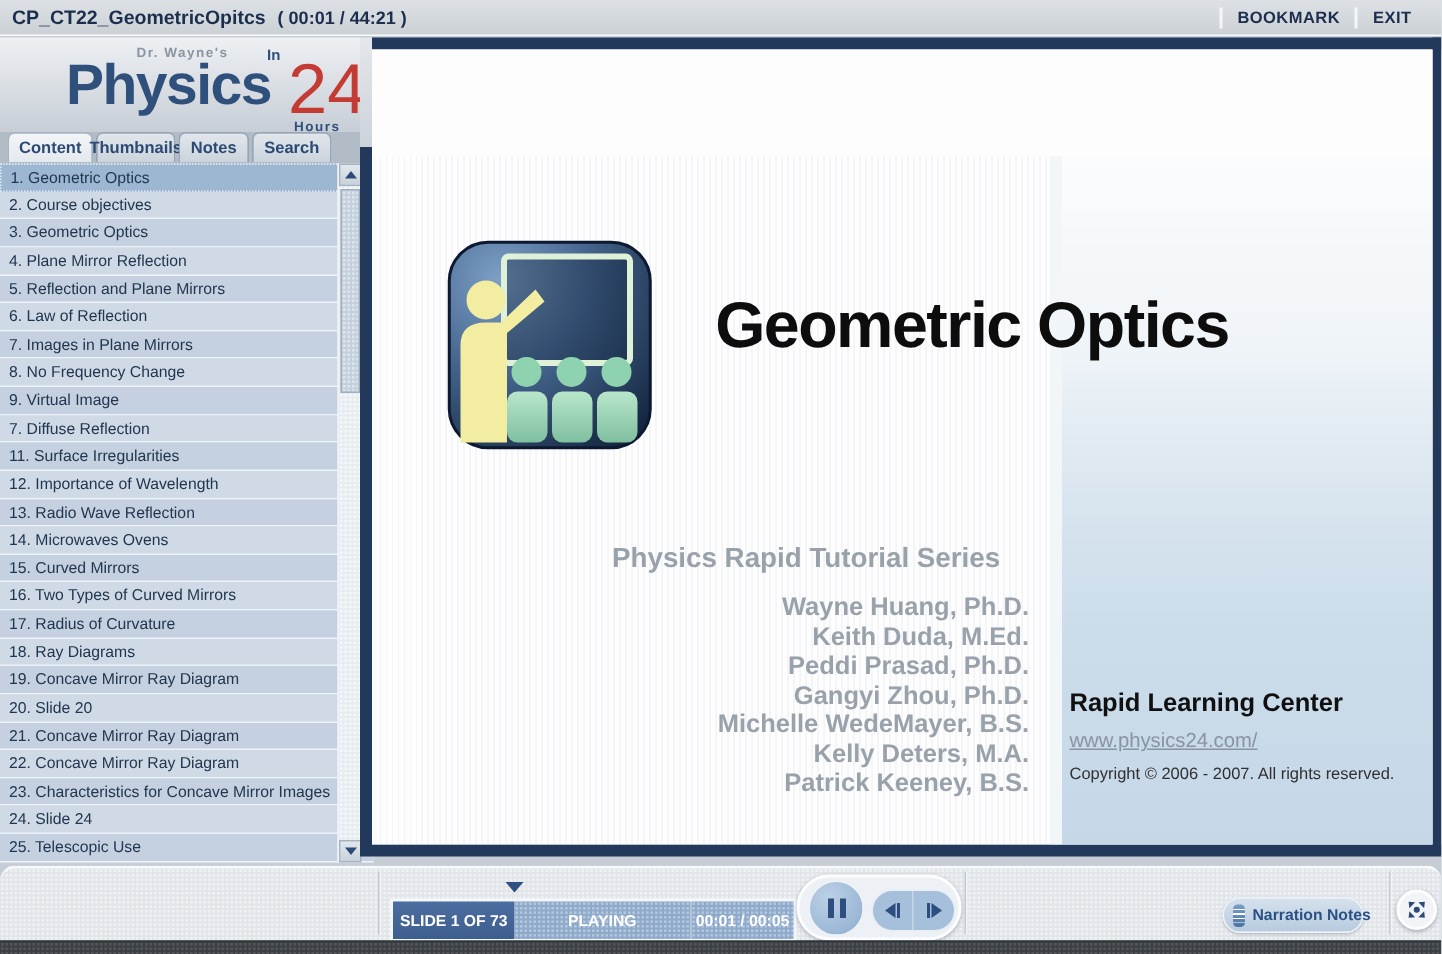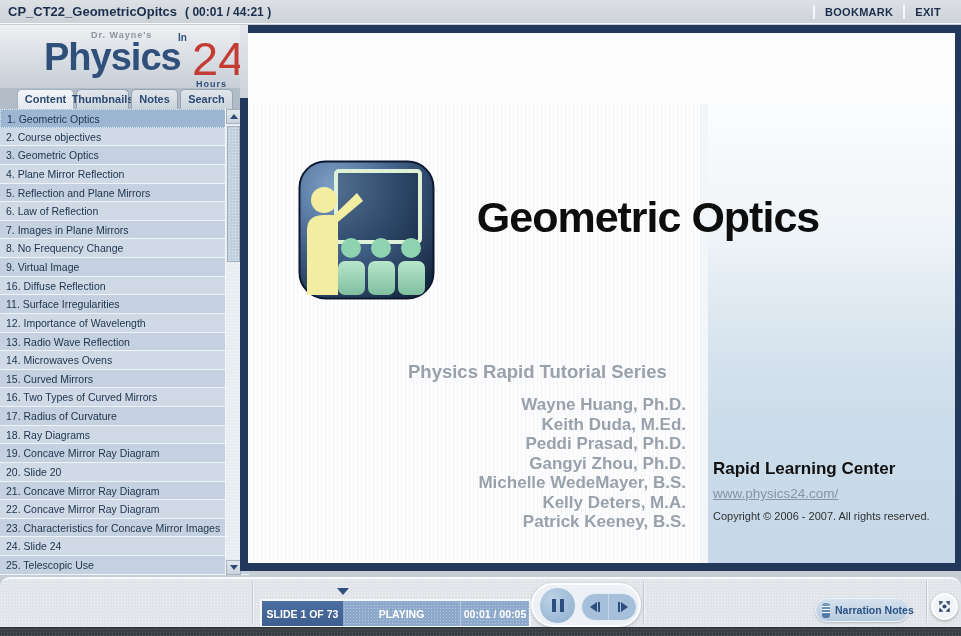--- a/index.html
+++ b/index.html
@@ -24,21 +24,21 @@
   .sidebar { position:absolute; left:0; top:25px; width:240px; height:552px; }
   .logo-area { position:absolute; left:0; top:0; width:240px; height:63px;
     background:linear-gradient(#eef0f3,#c7ced6); overflow:hidden; }
   .logo-pre { position:absolute; left:57px; top:5px; font-size:9px; font-weight:bold; color:#8b95a1; letter-spacing:1px;padding-left:34px; }
   .logo-physics { position:absolute; left:44px; top:13px; font-size:38px; font-weight:bold; color:#30507c; letter-spacing:-1px; line-height:1; }
   .logo-in { position:absolute; left:178px; top:7px; font-size:10px; font-weight:bold; color:#30507c; }
   .logo-24 { position:absolute; left:192px; top:10px; font-size:47px; color:#c33b33; line-height:1; }
   .logo-hours { position:absolute; left:196px; top:54px; font-size:9px; font-weight:bold; color:#30507c; letter-spacing:1px; }
 
   .tabbar { position:absolute; left:0; top:63px; width:240px; height:21px;
-    background:#b2bcc7; display:flex; align-items:center; padding-left:17px; }
+    background:#b2bcc7; display:flex; align-items:flex-start; padding-left:5px; }
   .tab { height:20px; margin-right:2px; border:1px solid #98a5b3; border-bottom:none;
     border-radius:5px 5px 0 0; background:linear-gradient(#e0e6eb,#ccd4dc);
     font-size:11px; font-weight:bold; color:#2c4a73; display:flex; align-items:center;
     justify-content:center; cursor:pointer; }
   .tab:nth-child(1){ width:57px; }
   .tab:nth-child(2){ width:53px; }
   .tab:nth-child(3){ width:47px; }
   .tab:nth-child(4){ width:53px; }
   .tab.active { background:linear-gradient(#f3f5f7,#e4e9ee); border-color:#a7b3c0; }
 
@@ -178,21 +178,21 @@
     <div class="toc">
         <div class="toc-item selected">1. Geometric Optics</div>
         <div class="toc-item">2. Course objectives</div>
         <div class="toc-item">3. Geometric Optics</div>
         <div class="toc-item">4. Plane Mirror Reflection</div>
         <div class="toc-item">5. Reflection and Plane Mirrors</div>
         <div class="toc-item">6. Law of Reflection</div>
         <div class="toc-item">7. Images in Plane Mirrors</div>
         <div class="toc-item">8. No Frequency Change</div>
         <div class="toc-item">9. Virtual Image</div>
-        <div class="toc-item">16. Diffuse Reflection</div>
+        <div class="toc-item">7. Diffuse Reflection</div>
         <div class="toc-item">11. Surface Irregularities</div>
         <div class="toc-item">12. Importance of Wavelength</div>
         <div class="toc-item">13. Radio Wave Reflection</div>
         <div class="toc-item">14. Microwaves Ovens</div>
         <div class="toc-item">15. Curved Mirrors</div>
         <div class="toc-item">16. Two Types of Curved Mirrors</div>
         <div class="toc-item">17. Radius of Curvature</div>
         <div class="toc-item">18. Ray Diagrams</div>
         <div class="toc-item">19. Concave Mirror Ray Diagram</div>
         <div class="toc-item">20. Slide 20</div>

